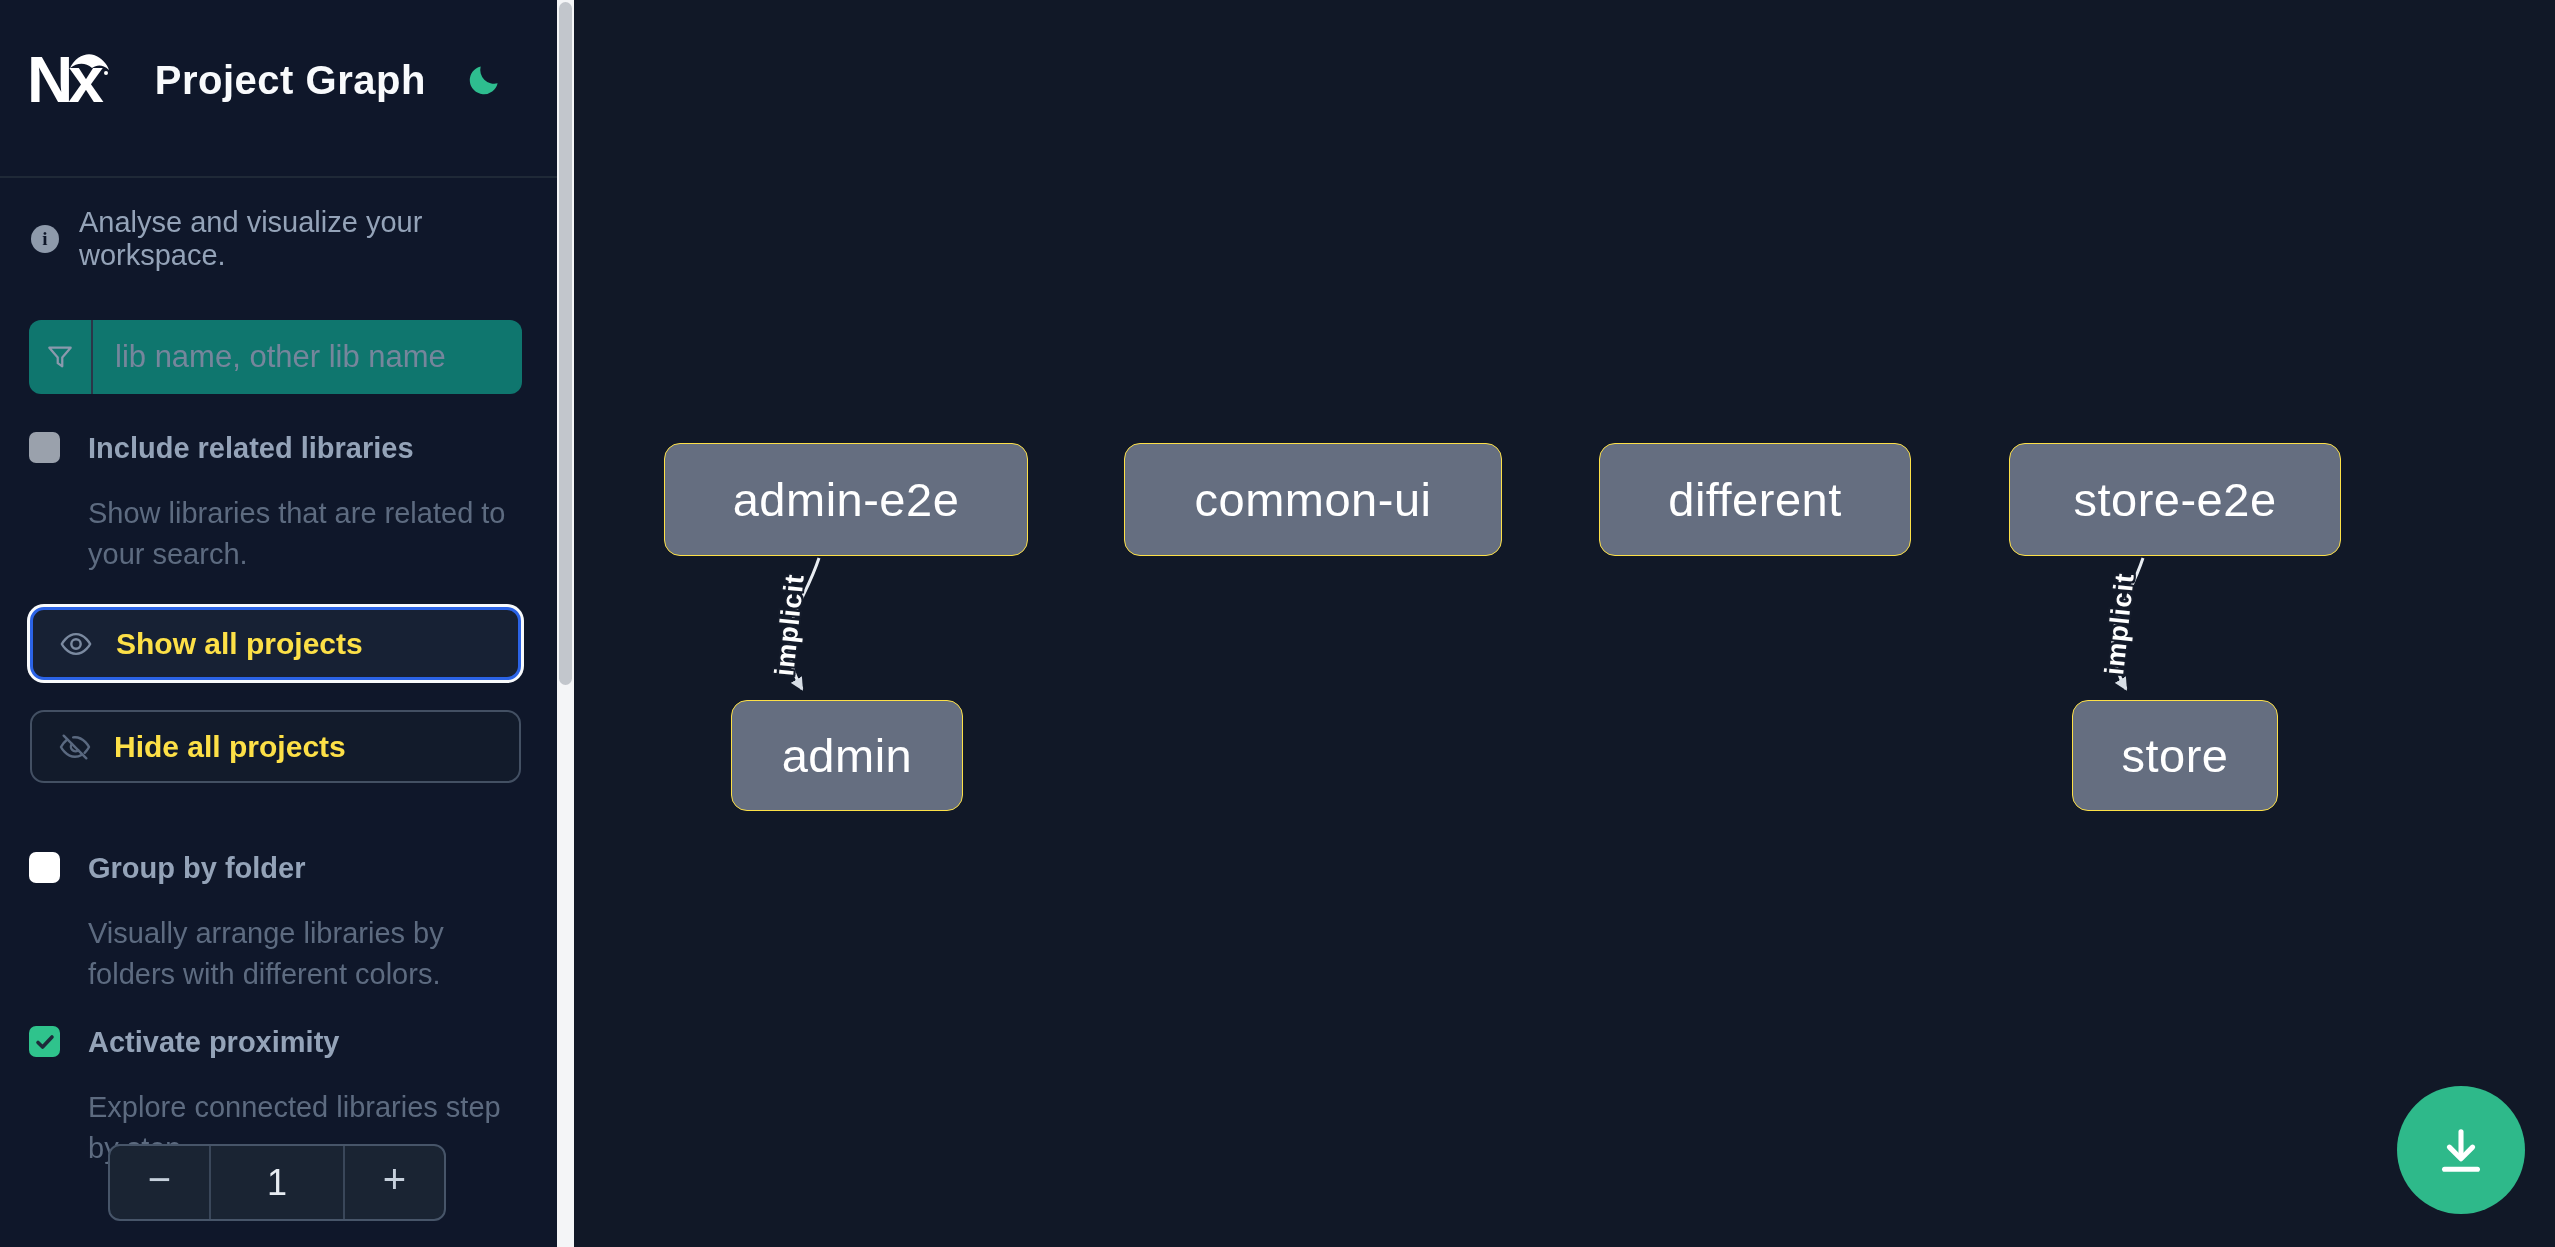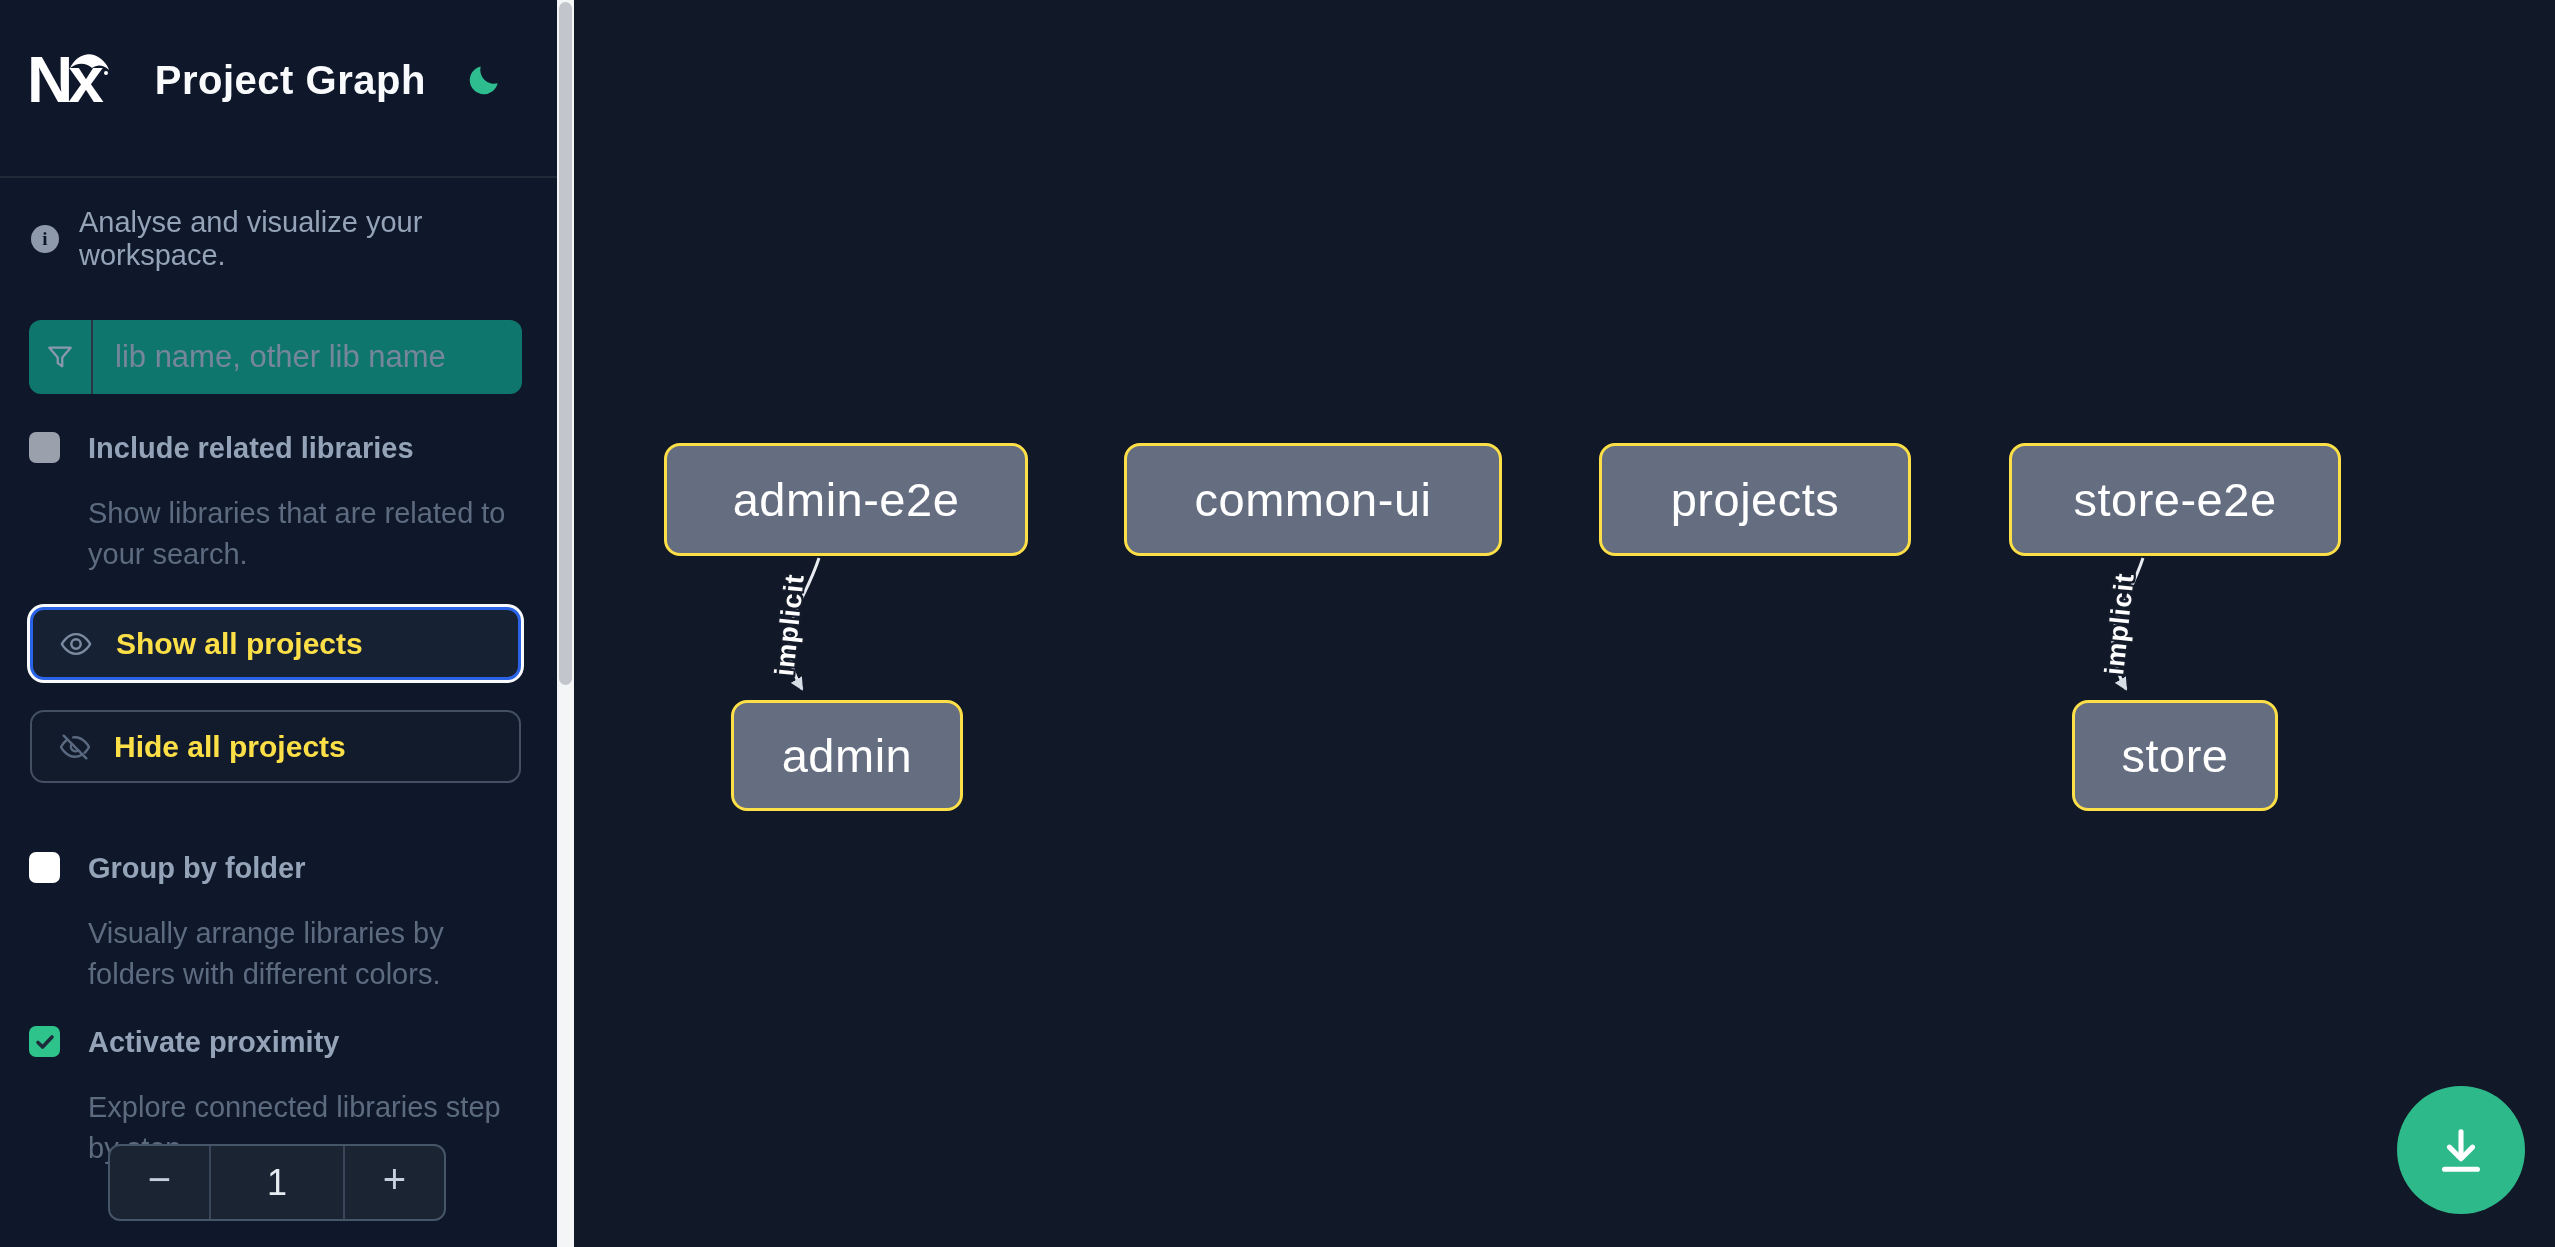--- a/index.html
+++ b/index.html
@@ -66,21 +66,21 @@
 
   
   .side-scrollbar { position:relative; width:17px; height:100%; background:#f4f5f7; flex:none; }
   .side-scrollbar .thumb { position:absolute; top:2px; left:2px; width:13px; height:683px;
     background:#c2c6cc; border-radius:7px; }
 
   
   .canvas { position:relative; flex:1; background:#111827; overflow:hidden; }
   .edges-svg { position:absolute; inset:0; width:100%; height:100%; pointer-events:none; }
 
-  .node { position:absolute; background:#656e80; border:3px solid #fde047; border-radius:16px;
+  .node { position:absolute; background:#656e80; border:1px solid #fde047; border-radius:16px;
     color:#ffffff; font-size:47px; font-weight:400; letter-spacing:0.5px;
     display:flex; align-items:center; justify-content:center; cursor:pointer; }
 
   .edge-label { position:absolute; color:#ffffff; font-size:27px; font-weight:600;
     letter-spacing:1px; white-space:nowrap;
     transform:translate(-50%,-50%) rotate(-84deg);
     text-shadow:-2px 0 0 #151c2b, 2px 0 0 #151c2b, 0 -2px 0 #151c2b, 0 2px 0 #151c2b,
       -2px -2px 0 #151c2b, 2px 2px 0 #151c2b, -2px 2px 0 #151c2b, 2px -2px 0 #151c2b; }
 
   .fab { position:absolute; left:1823px; top:1086px; width:128px; height:128px; border-radius:50%;
@@ -187,21 +187,21 @@
       </defs>
       <path d="M245 558 C232 598 212 616 215 650 C217 667 222 679 228 689" fill="none" stroke="#e8ecf1" stroke-width="3" marker-end="url(#arrow)"></path>
       <path d="M1569 558 C1556 598 1536 616 1539 650 C1541 667 1546 679 1552 689" fill="none" stroke="#e8ecf1" stroke-width="3" marker-end="url(#arrow)"></path>
     </svg>
 
     <div class="edge-label" style="left:216px; top:625px;">implicit</div>
     <div class="edge-label" style="left:1546px; top:624px;">implicit</div>
 
     <div class="node" style="left:90px;   top:443px; width:364px; height:113px;">admin-e2e</div>
     <div class="node" style="left:550px;  top:443px; width:378px; height:113px;">common-ui</div>
-    <div class="node" style="left:1025px; top:443px; width:312px; height:113px;">projects</div>
+    <div class="node" style="left:1025px; top:443px; width:312px; height:113px;">different</div>
     <div class="node" style="left:1435px; top:443px; width:332px; height:113px;">store-e2e</div>
     <div class="node" style="left:157px;  top:700px; width:232px; height:111px;">admin</div>
     <div class="node" style="left:1498px; top:700px; width:206px; height:111px;">store</div>
 
     <button class="fab">
       <svg class="icon" width="58" height="58" viewBox="0 0 24 24" fill="none" stroke="#ffffff" stroke-width="2.1" stroke-linecap="round" stroke-linejoin="round">
         <path d="M12 4.5v10.5"></path>
         <path d="M7.2 10.8l4.8 4.8 4.8-4.8"></path>
         <path d="M5.2 20h13.6"></path>
       </svg>

